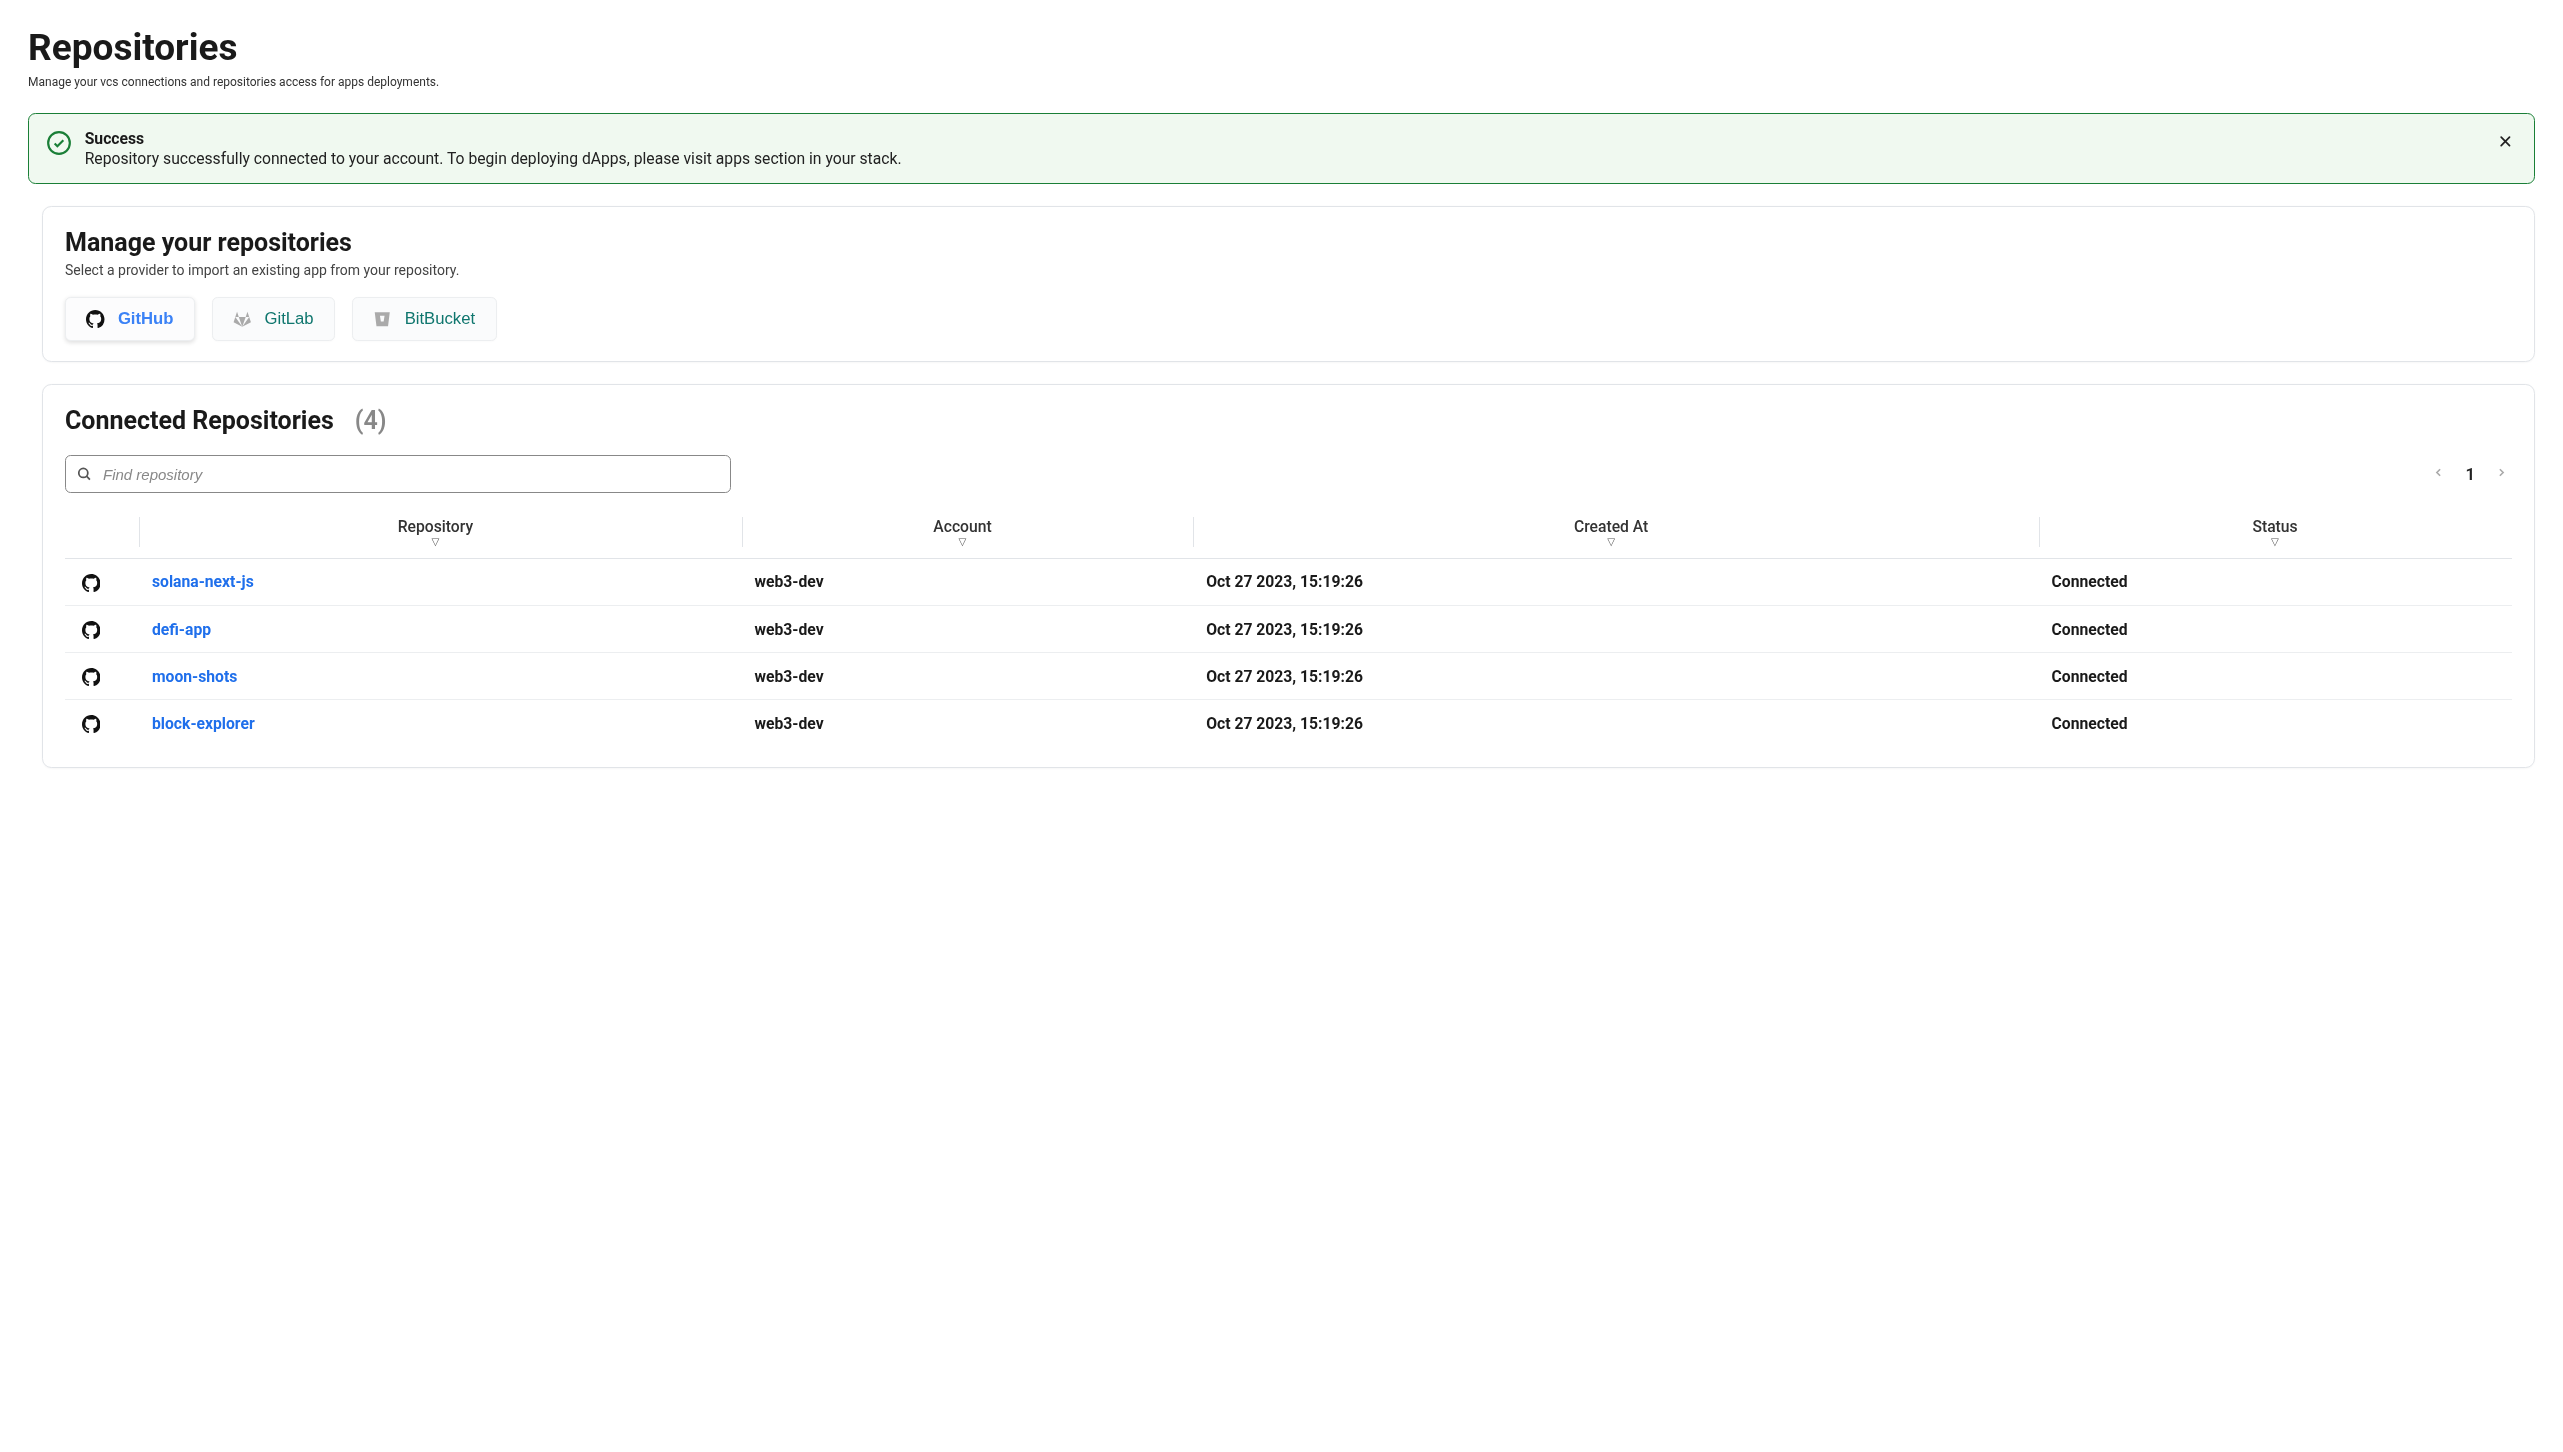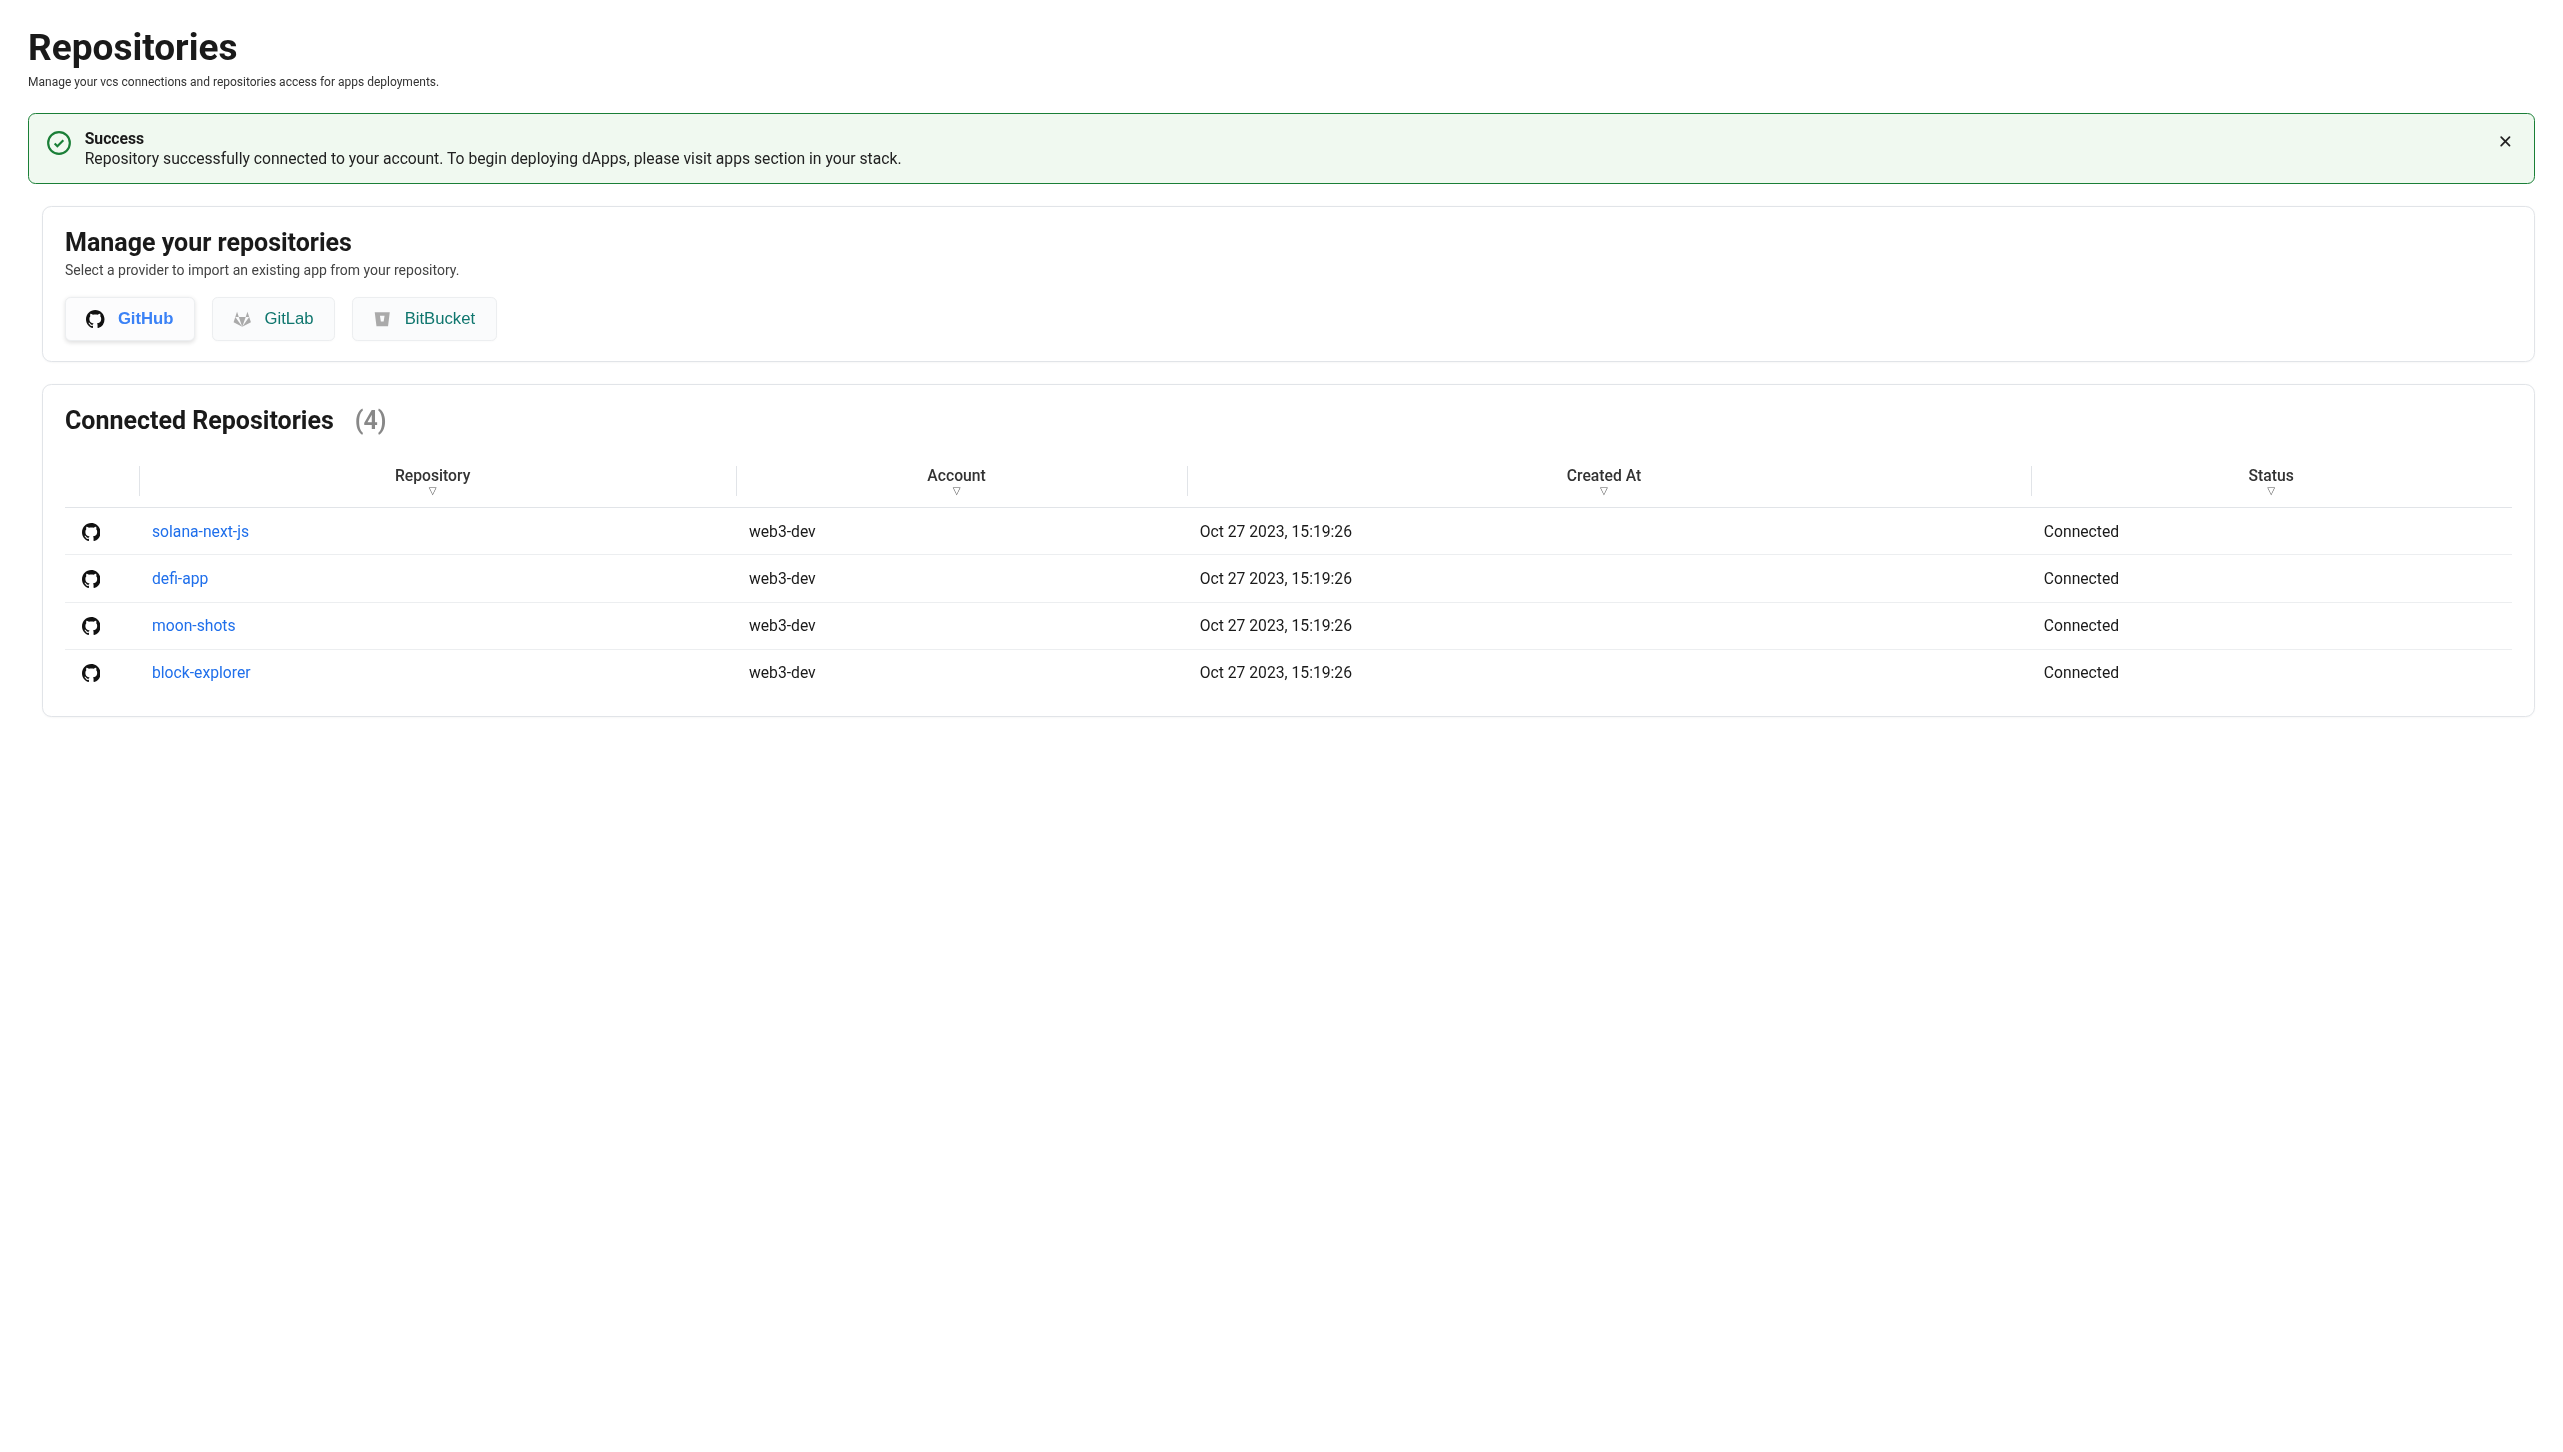--- a/index.html
+++ b/index.html
@@ -185,20 +185,21 @@
   thead th:first-child { width: 65px; }
   thead th:first-child .th-inner { border-left: none; }
   .sort-icon {
     font-size: 10.2px;
     color: #555;
   }
   tbody td {
     padding: 13px 9.3px 13px 22px;
     border-bottom: 0.9px solid #eceef0;
     vertical-align: middle;
+    font-weight: bold;
   }
   tbody tr:last-child td { border-bottom: none; }
   .repo-link {
     color: #1f6feb;
     text-decoration: none;
   }
   .gh-cell {
     width: 65px;
     text-align: left;
     padding-left: 16.7px;
@@ -251,20 +252,42 @@
     </button>
   </div>
 </div>
 
 <div class="card">
   <div class="connected-header">
     <h2 class="section-title">Connected Repositories</h2>
     <span class="count">(4)</span>
   </div>
 
+  <div class="search-row">
+    <div class="search-wrap">
+      <svg class="search-icon" viewBox="0 0 24 24" fill="none" stroke="currentColor" stroke-width="2.5">
+          <circle cx="10.5" cy="10.5" r="6.5"></circle>
+          <path d="M20 20l-4.5-4.5"></path>
+        </svg>
+      <input class="search-input" type="text" placeholder="Find repository" style="">
+    </div>
+    <div class="pager">
+      <button class="pager-btn">
+        <svg width="13" height="13" viewBox="0 0 24 24" fill="none" stroke="currentColor" stroke-width="3">
+            <path d="M15 18l-6-6 6-6"></path>
+          </svg>
+      </button>
+      <span class="pager-num">1</span>
+      <button class="pager-btn">
+        <svg width="13" height="13" viewBox="0 0 24 24" fill="none" stroke="currentColor" stroke-width="3">
+            <path d="M9 18l6-6-6-6"></path>
+          </svg>
+      </button>
+    </div>
+  </div>
 
   <table>
     <thead>
       <tr>
         <th>
             <div class="th-inner"></div>
           </th>
         <th class="sortable">
             <div class="th-inner">
               <span>Repository</span>

